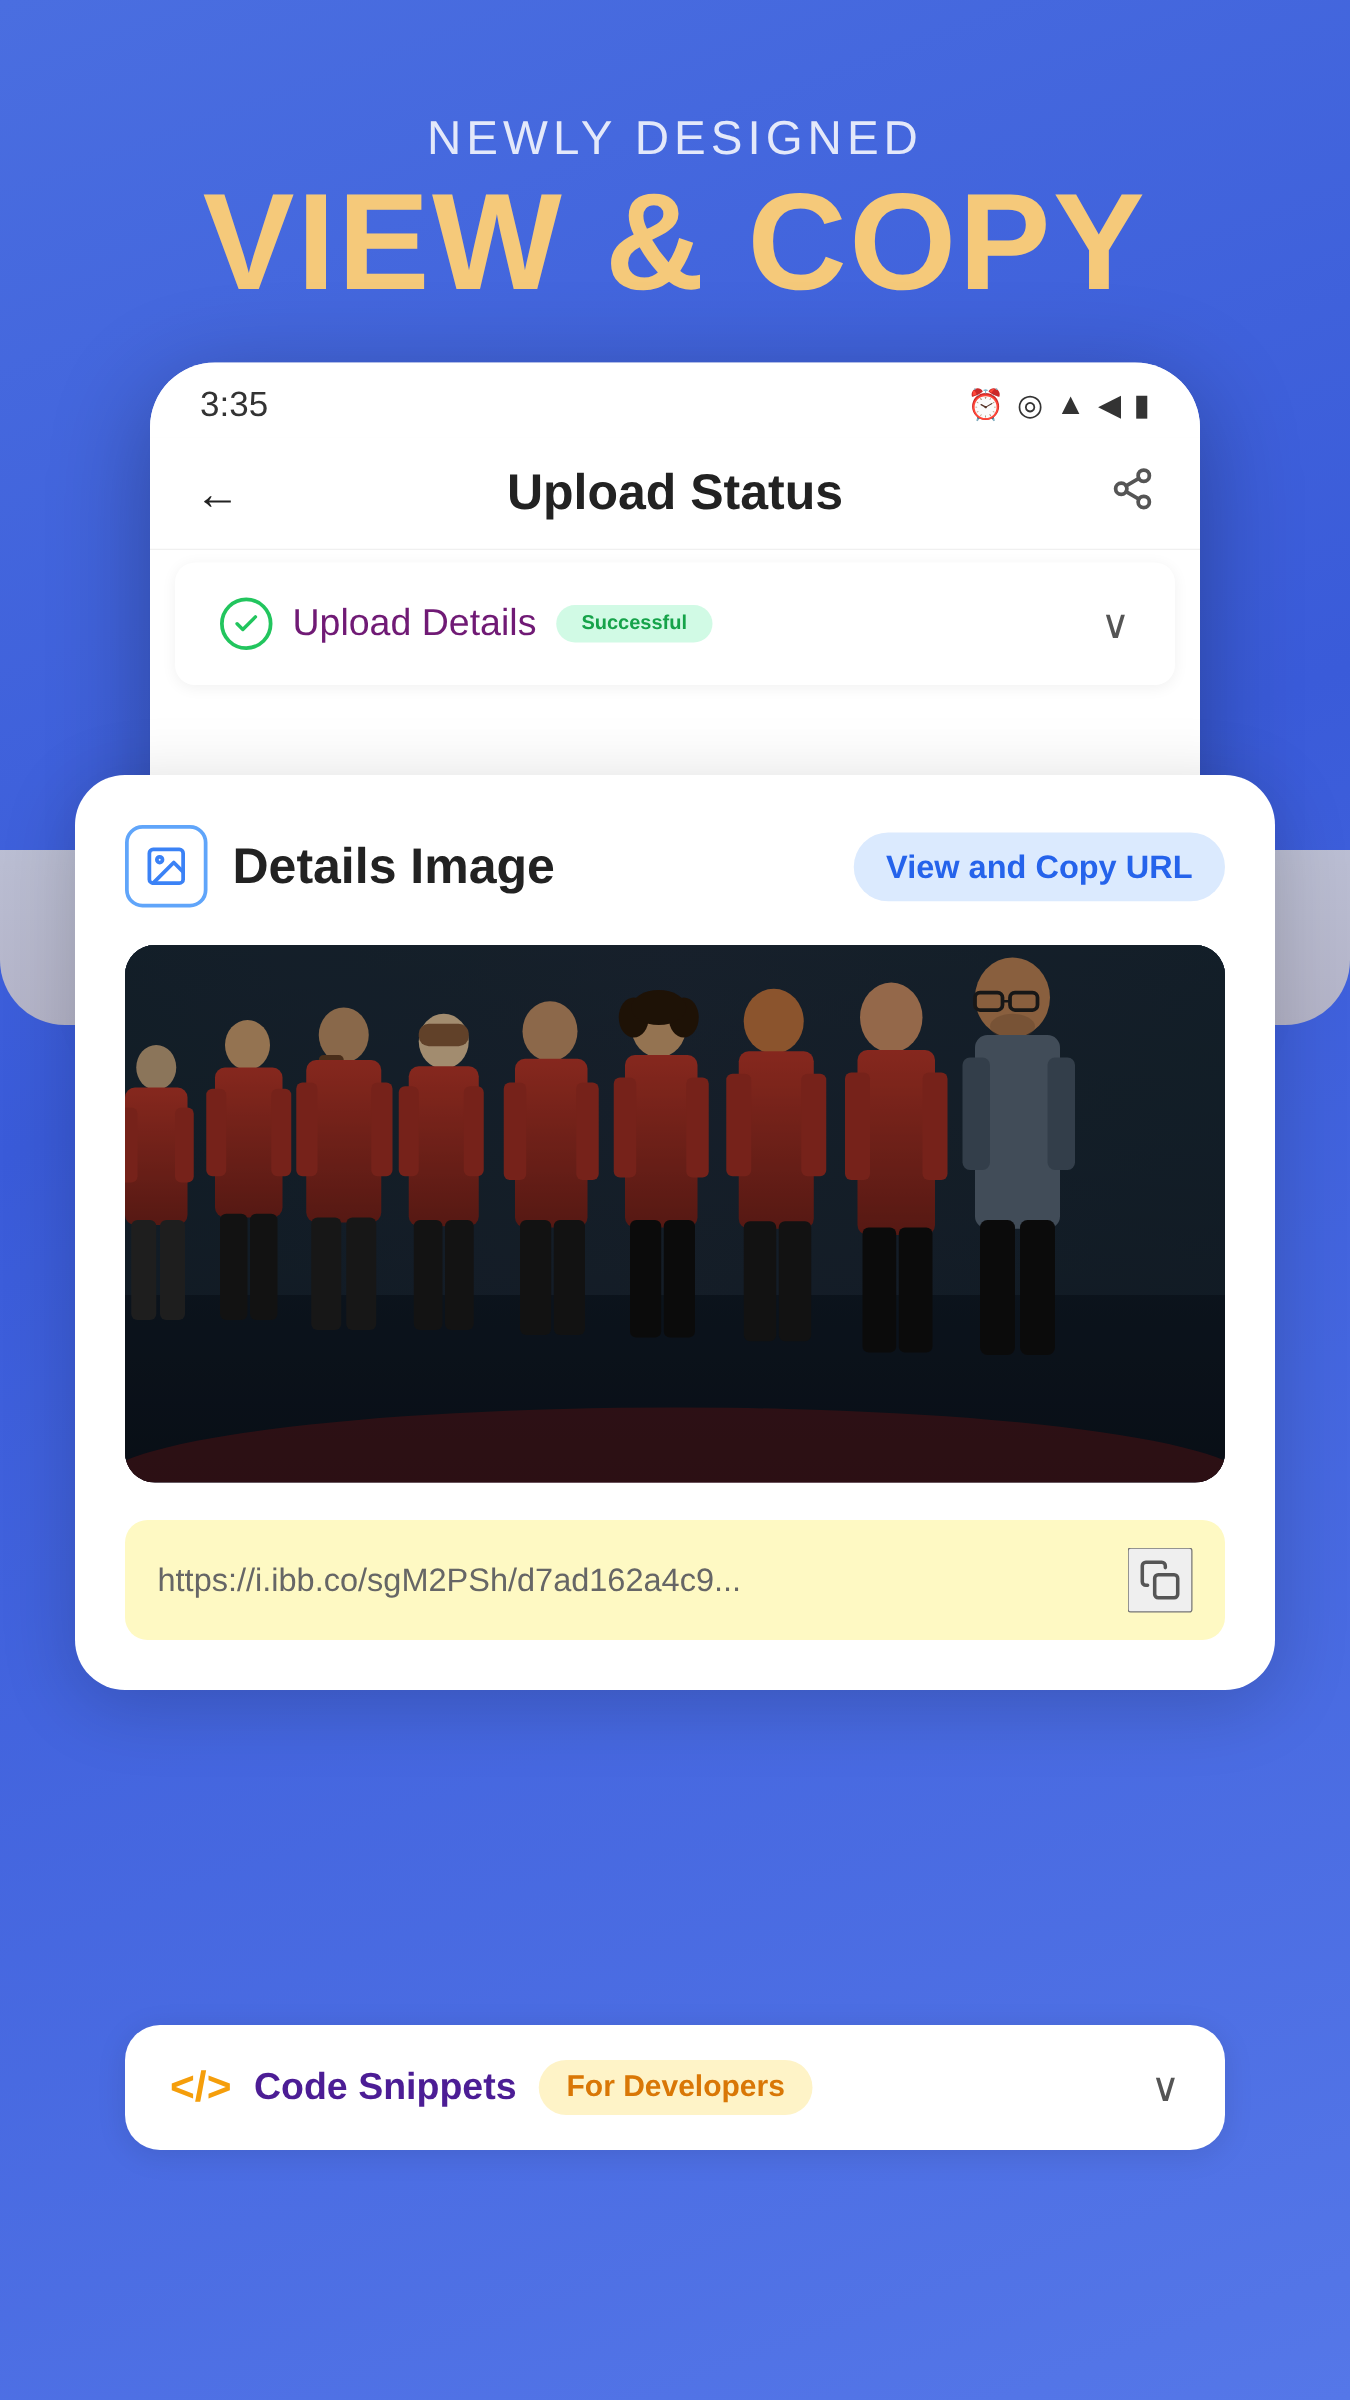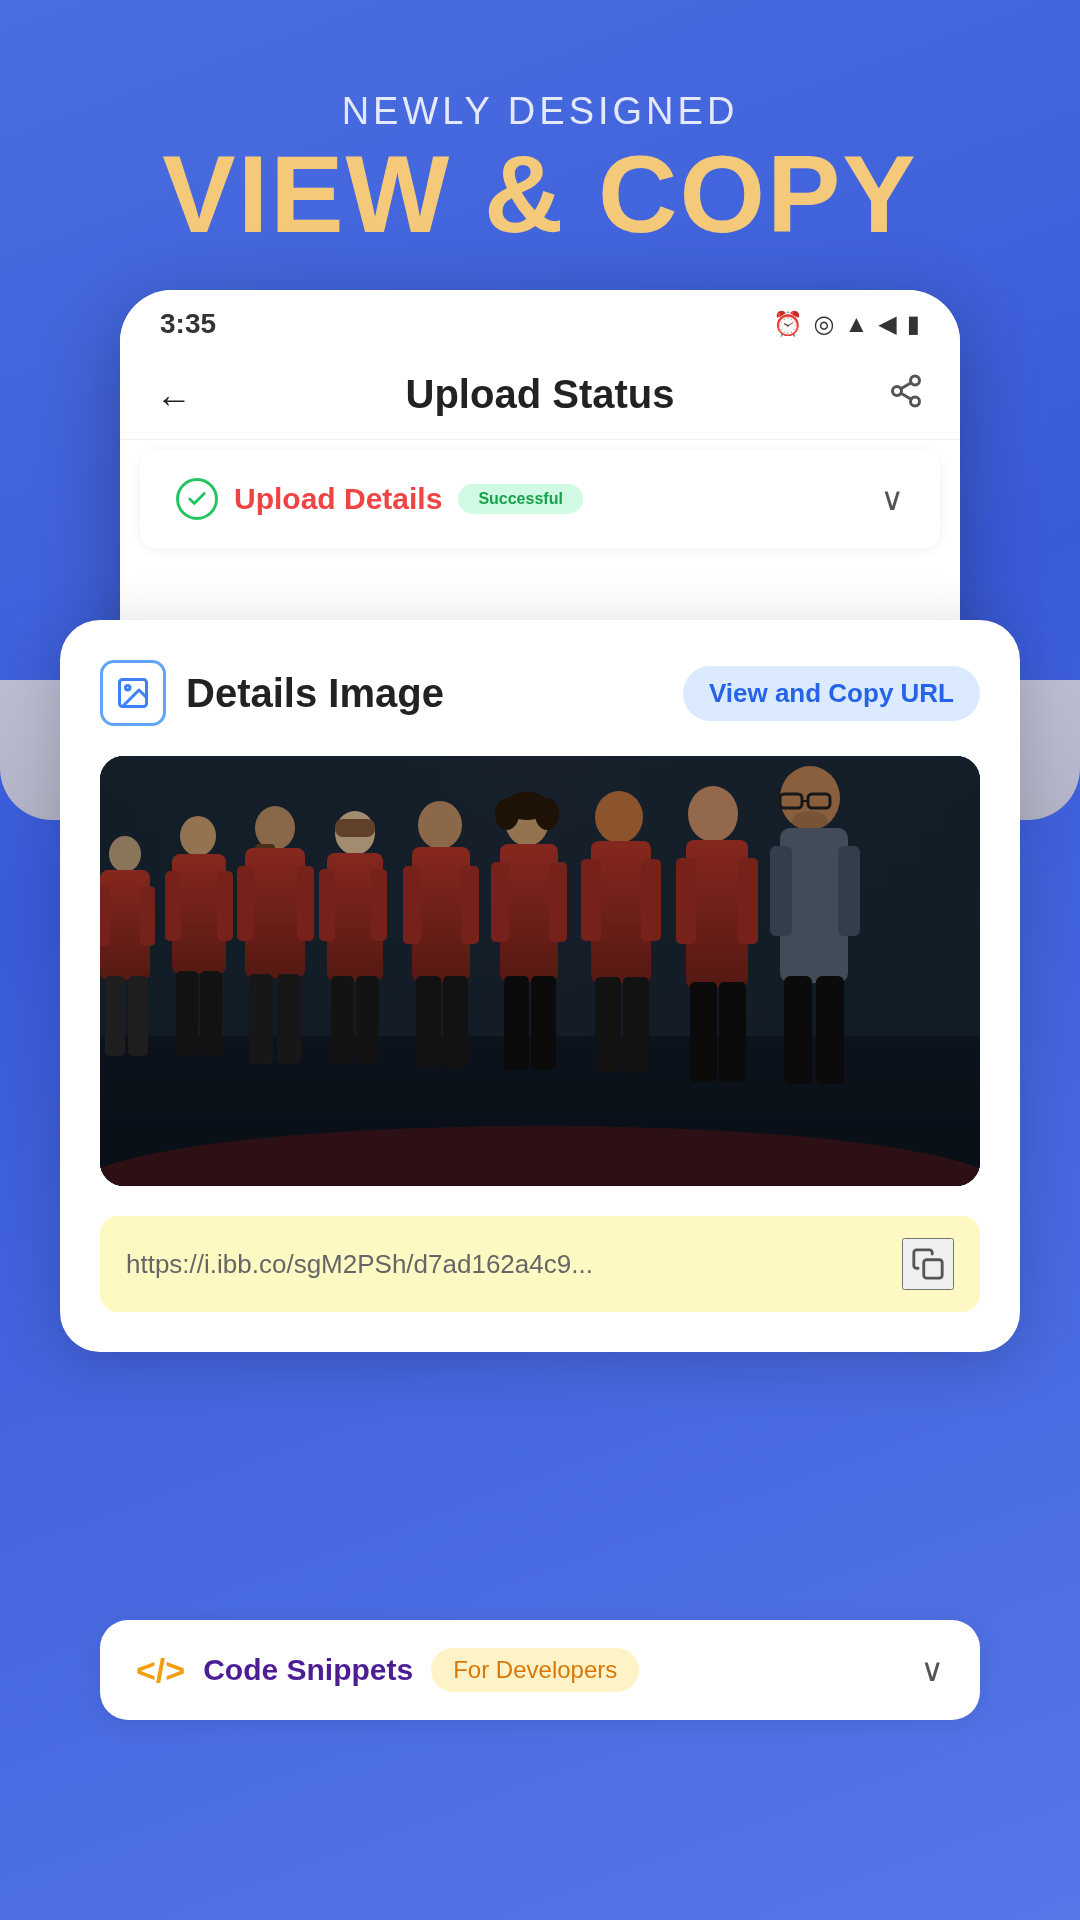--- a/index.html
+++ b/index.html
@@ -52,21 +52,21 @@
     .phone-status-bar {
       display: flex;
       justify-content: space-between;
       align-items: center;
       padding: 18px 40px 10px;
       background: white;
     }
 
     .status-time {
       font-size: 28px;
-      font-weight: 700;
+      font-weight: 400;
       color: #333;
     }
 
     .status-icons {
       display: flex;
       gap: 10px;
       align-items: center;
       font-size: 24px;
       color: #333;
     }
@@ -126,22 +126,22 @@
       border: 3px solid #22c55e;
       display: flex;
       align-items: center;
       justify-content: center;
       color: #22c55e;
       font-size: 22px;
     }
 
     .upload-details-text {
       font-size: 30px;
-      font-weight: 700;
-      color: #ef4444;
+      font-weight: 400;
+      color: #701a75;
     }
 
     .success-badge {
       background: #d1fae5;
       color: #16a34a;
       padding: 6px 20px;
       border-radius: 30px;
       font-size: 16px;
       font-weight: 600;
     }
@@ -284,21 +284,21 @@
       font-weight: 600;
       color: #4c1d95;
     }
 
     .dev-badge {
       background: #fef3c7;
       color: #d97706;
       padding: 8px 22px;
       border-radius: 30px;
       font-size: 24px;
-      font-weight: 400;
+      font-weight: 700;
     }
 
     .phone-bottom-shade {
       position: absolute;
       top: 680px;
       left: 0;
       right: 0;
       height: 140px;
       background: linear-gradient(180deg, rgba(200,200,210,0.9) 0%, rgba(180,180,200,1) 100%);
       z-index: 3;

